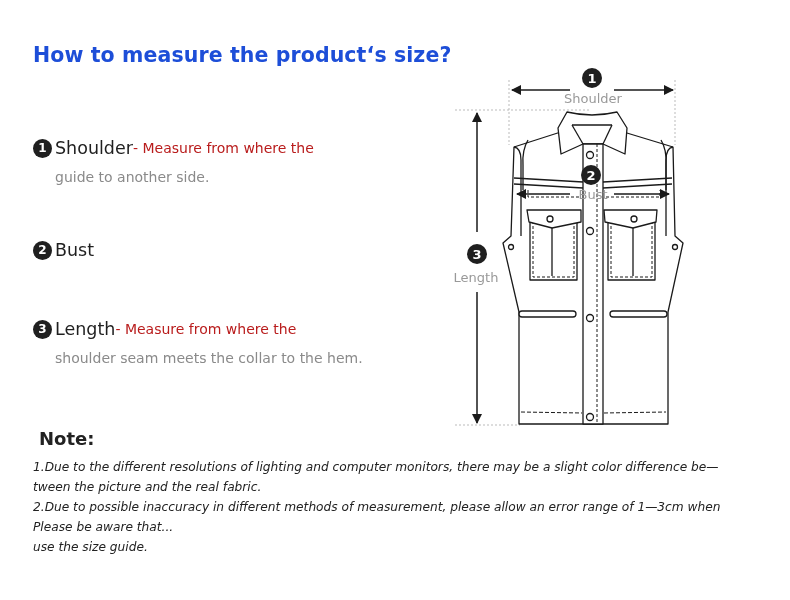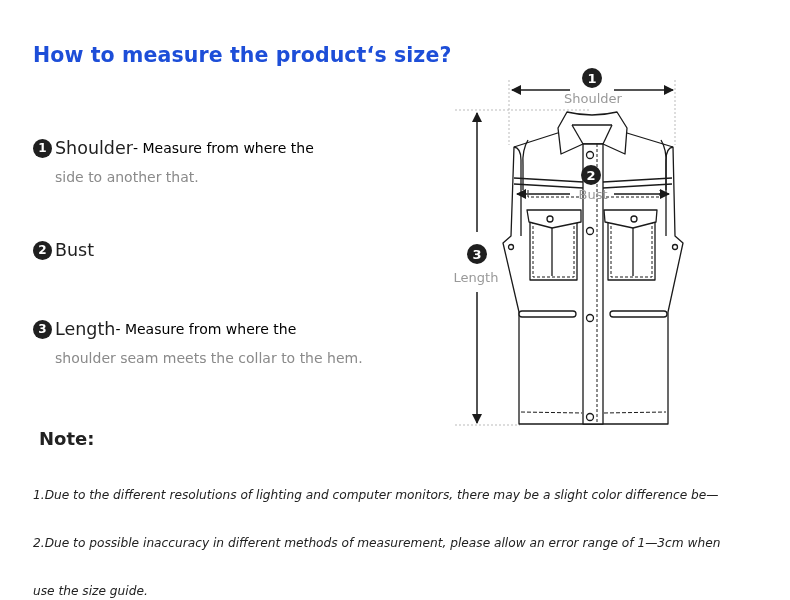--- a/index.html
+++ b/index.html
@@ -6,43 +6,43 @@
     body { width: 790px; height: 600px; position: relative; overflow: hidden;
            font-family: "DejaVu Sans", sans-serif; color: #222; }
     .title { position: absolute; left: 33px; top: 43px; font-size: 20.5px; font-weight: bold;
              color: #1d4ed8; letter-spacing: 0.1px; }
     .item { position: absolute; left: 33px; font-size: 14px; line-height: 28.5px; color: #8a8a8a; }
     .item .head { display: flex; align-items: center; }
     .num { display: inline-flex; align-items: center; justify-content: center;
            width: 19px; height: 19px; border-radius: 50%; background: #1f1f1f; color: #fff;
            font-size: 12px; font-weight: bold; margin-right: 3px; }
     .term { color: #1f1f1f; font-size: 17.5px; }
-    .desc { color: #000000; font-size: 14px; }
+    .desc { color: #b91c1c; font-size: 14px; }
     .cont { padding-left: 22px; }
     .note-title { position: absolute; left: 39px; top: 428px; font-size: 18px; font-weight: bold; color: #222; }
     .note-body { position: absolute; left: 33px; top: 457px; width: 740px;
                  font-family: "DejaVu Sans", sans-serif; font-style: italic; font-size: 12.2px;
                  line-height: 20px; color: #222; }
-    .note-body div { white-space: nowrap; margin-top: 28px; }
+    .note-body div { white-space: nowrap; }
     svg.diagram { position: absolute; left: 0; top: 0; }
     .lbl { font-family: "DejaVu Sans", sans-serif; font-size: 13px; fill: #999; }
     .circnum { font-family: "DejaVu Sans", sans-serif; font-size: 13px; font-weight: bold; fill: #fff; }
   </style>
 </head>
 <body>
 
 <div class="title">How to measure the product‘s size?</div>
 
 <div class="item" style="top:134px;">
   <div class="head">
     <span class="num">1</span>
     <span class="term">Shoulder</span>
     <span class="desc">- Measure from where the</span>
   </div>
-  <div class="cont">side to another that.</div>
+  <div class="cont">guide to another side.</div>
 </div>
 
 <div class="item" style="top:236px;">
   <div class="head">
     <span class="num">2</span>
     <span class="term">Bust</span>
   </div>
 </div>
 
 <div class="item" style="top:315px;">
@@ -140,16 +140,17 @@
     <line x1="614" y1="194" x2="669" y2="194" marker-end="url(#ah)"></line>
   </g>
   <circle cx="591" cy="175" r="10" fill="#1f1f1f"></circle>
   <text x="591" y="180" text-anchor="middle" class="circnum">2</text>
   <text x="593" y="199" text-anchor="middle" class="lbl">Bust</text>
 </svg>
 
 <div class="note-title">Note:</div>
 <div class="note-body">
   <div>1.Due to the different resolutions of lighting and computer monitors, there may be a slight color difference be—</div>
+  <div>tween the picture and the real fabric.</div>
   <div>2.Due to possible inaccuracy in different methods of measurement, please allow an error range of 1—3cm when</div>
+  <div>Please be aware that...</div>
   <div>use the size guide.</div>
-  <div>Please be aware that...</div>
 </div>
 
 </body></html>

